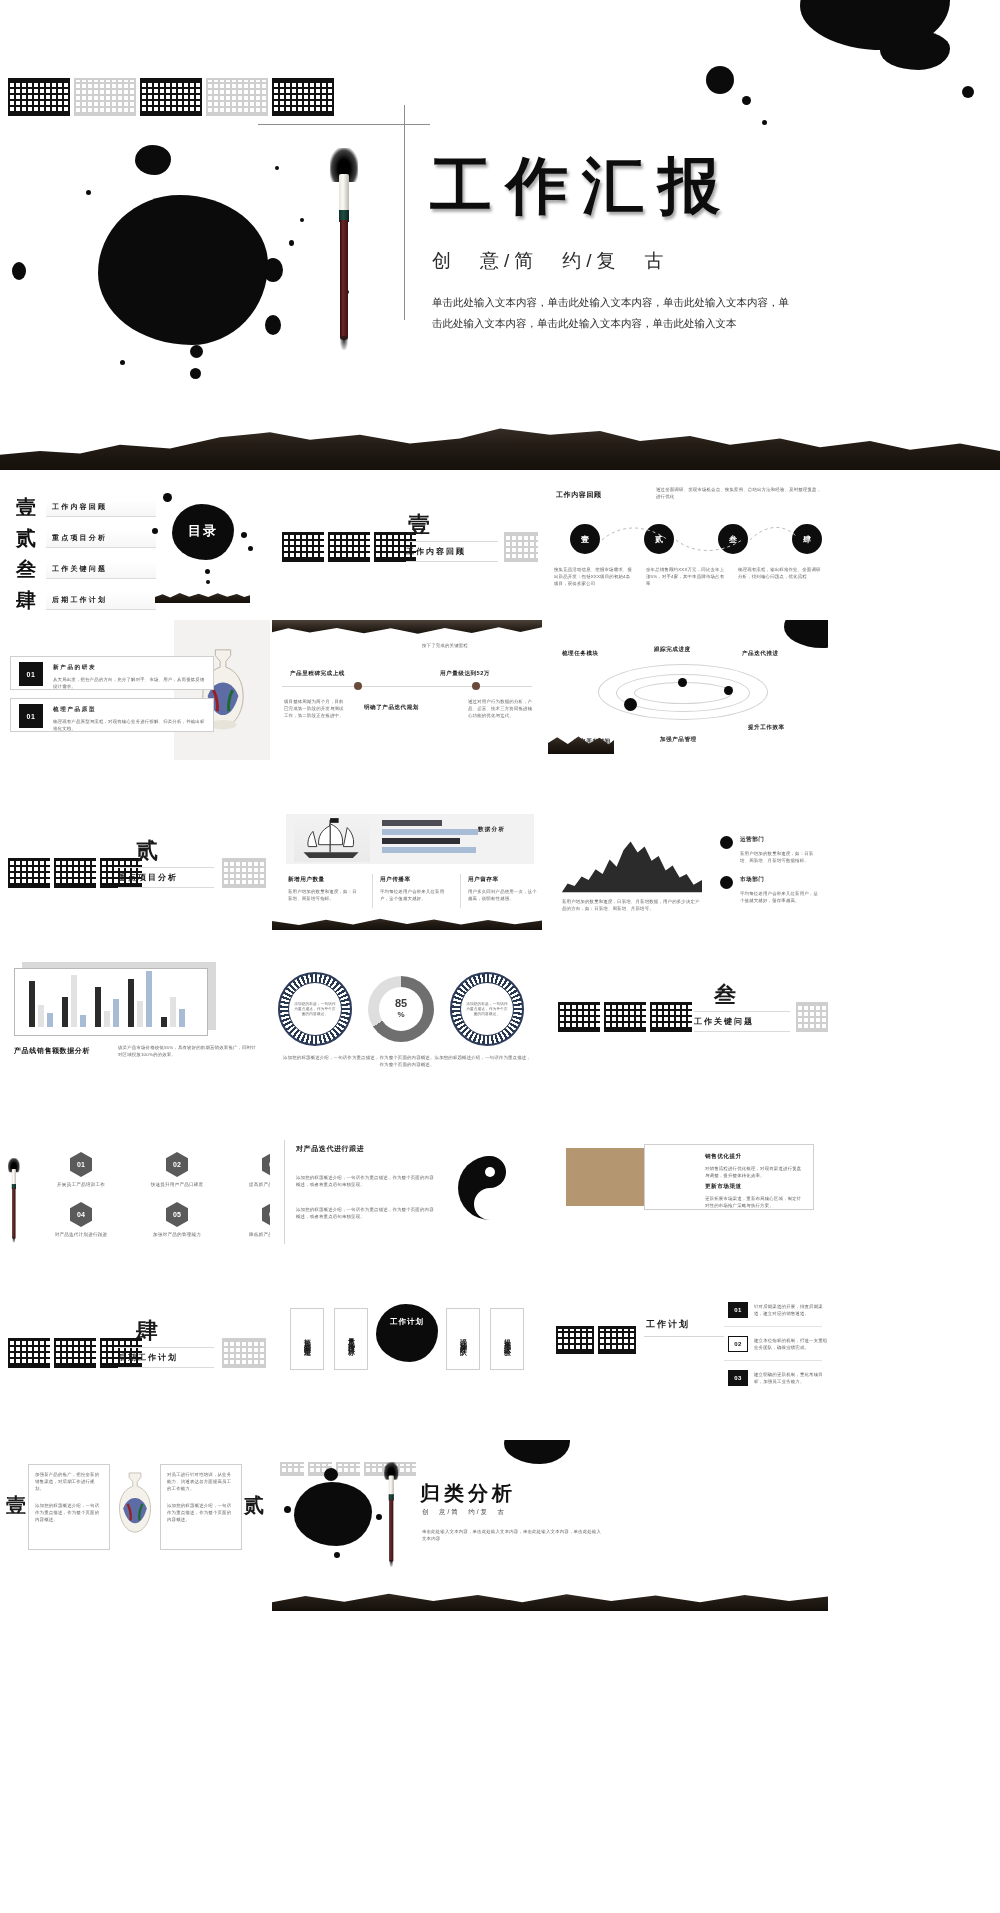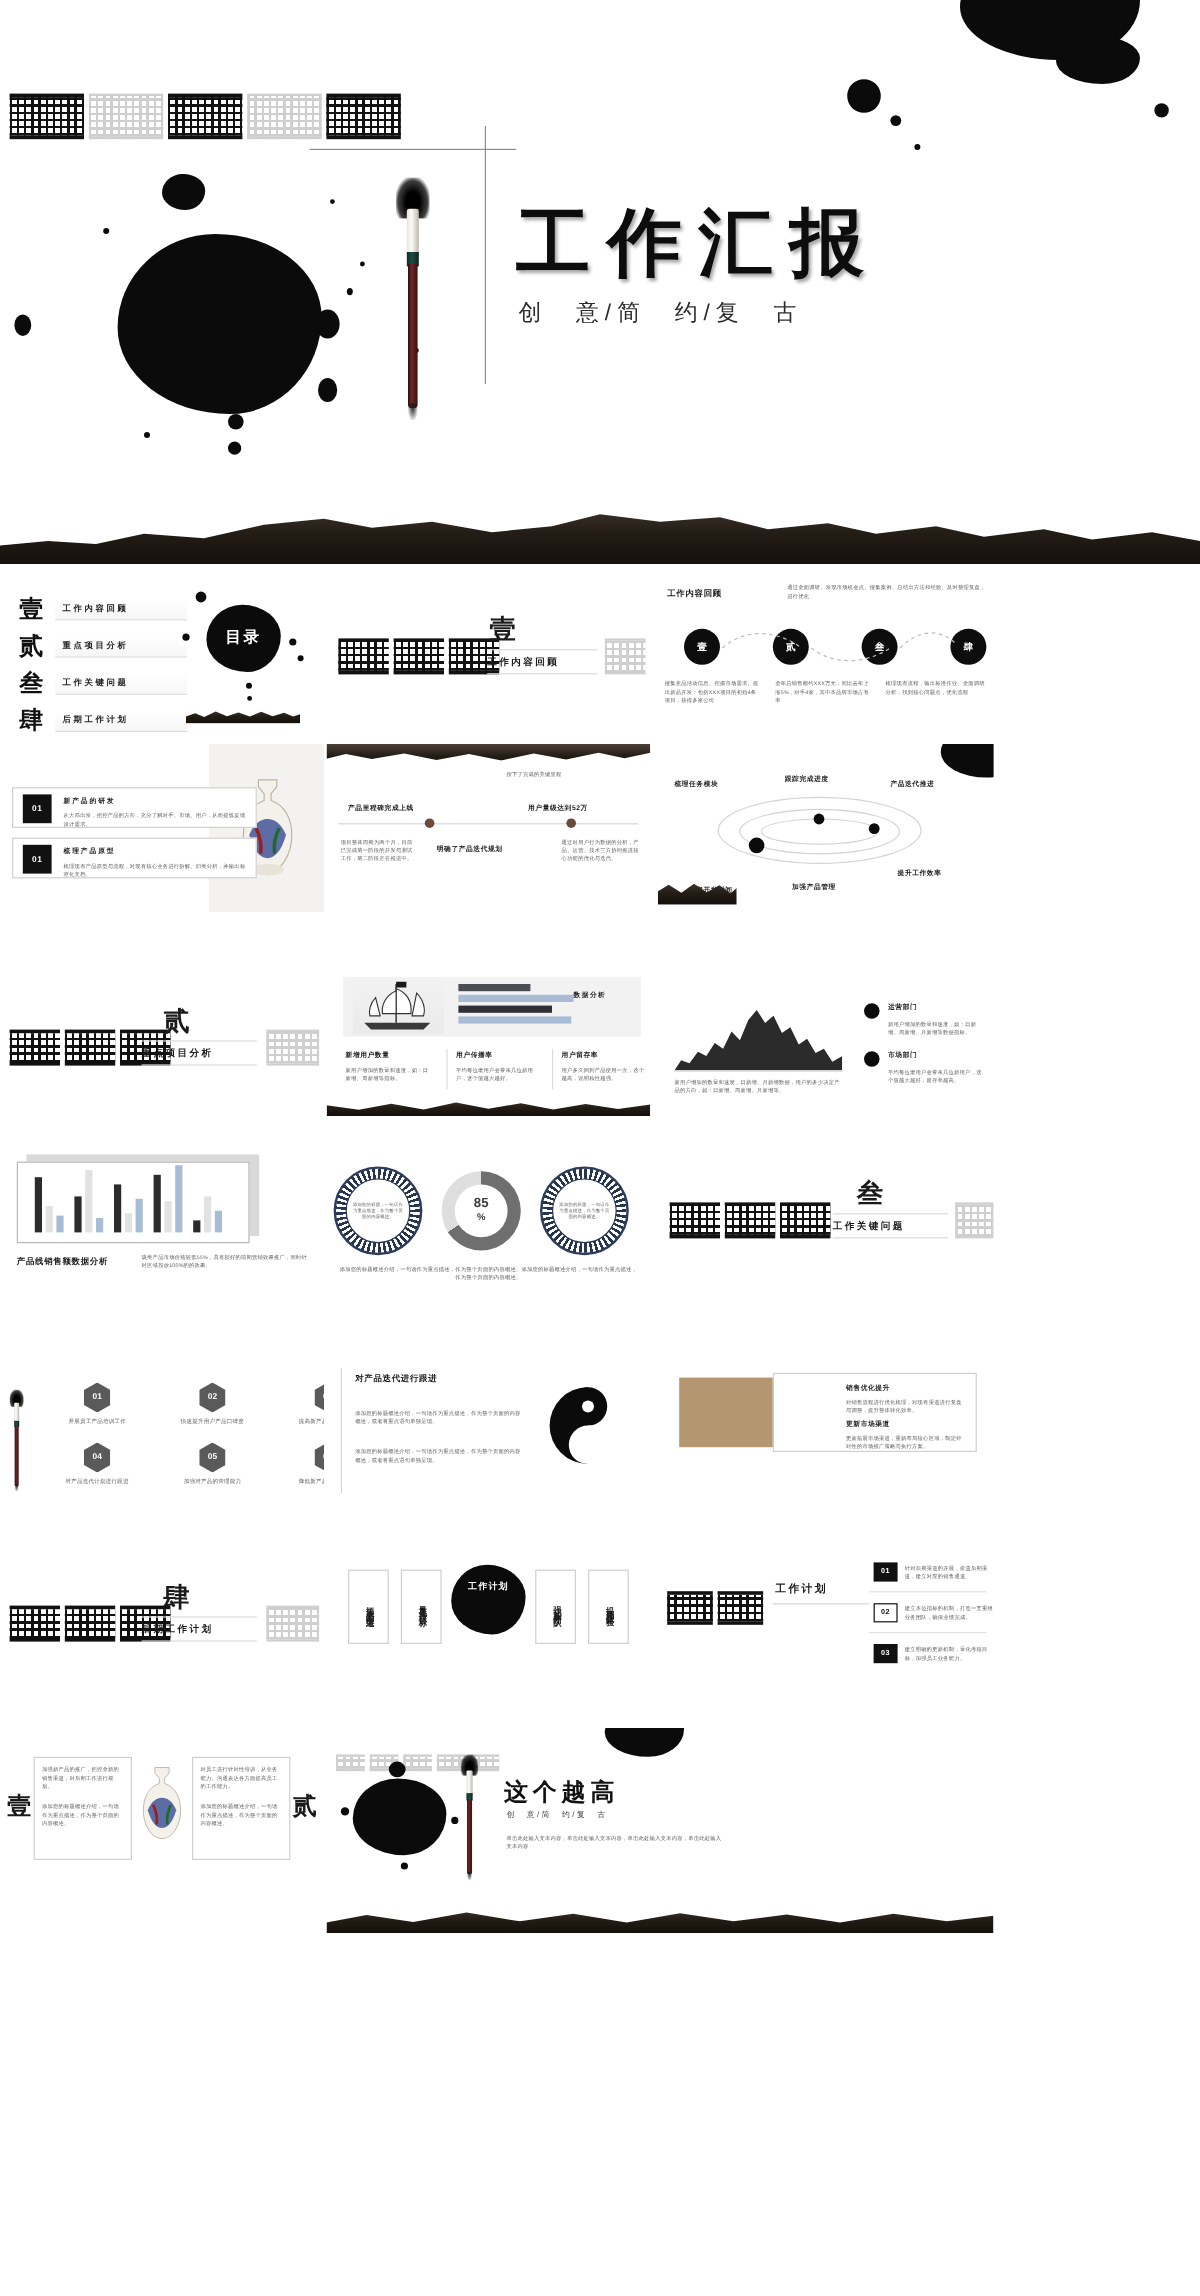--- a/index.html
+++ b/index.html
@@ -45,21 +45,21 @@
     position:absolute; left:0; right:0;
     background:linear-gradient(180deg,#4a4037 0%,#241d16 55%,#140f0a 100%);
   }
 
   
   #cover{ left:0; top:0; width:1000px; height:470px; }
   #cover .topkey{ position:absolute; left:8px; top:78px; height:38px; }
   #cover .vline{ position:absolute; left:404px; top:105px; width:1px; height:215px; background:#8d8d8d; }
   #cover .hline{ position:absolute; left:258px; top:124px; width:172px; height:1px; background:#8d8d8d; }
   #cover h1{
-    position:absolute; left:430px; top:160px;
+    position:absolute; left:430px; top:144px;
     font-size:62px; letter-spacing:14px; font-weight:700; color:#0d0d0d;
     text-shadow:2px 3px 3px rgba(0,0,0,.35);
   }
   #cover .sub{
     position:absolute; left:432px; top:248px; font-size:19px;
     letter-spacing:5px; color:#2b2b2b; font-weight:400;
   }
   #cover .body{
     position:absolute; left:432px; top:292px; width:360px;
     font-size:10.5px; line-height:21px; color:#2c2c2c;
@@ -207,20 +207,21 @@
   <div class="brush" style="left:330px;top:148px;width:30px;height:205px;">
     <div class="tip"></div>
       <div class="fer"></div>
       <div class="ban"></div>
       <div class="han"></div>
       <div class="btip"></div>
   </div>
 
   <h1>工作汇报</h1>
   <div class="sub">创　意/简　约/复　古</div>
+  <div class="body">单击此处输入文本内容，单击此处输入文本内容，单击此处输入文本内容，单击此处输入文本内容，单击此处输入文本内容，单击此处输入文本</div>
 
   <div class="mountain" style="top:410px;height:62px;
        clip-path:polygon(0 100%,0 72%,4% 66%,8% 70%,12% 56%,17% 62%,22% 44%,27% 36%,31% 48%,
          36% 40%,41% 54%,46% 46%,50% 30%,55% 40%,60% 34%,64% 50%,69% 42%,73% 56%,
          78% 46%,82% 60%,87% 50%,91% 64%,96% 54%,100% 66%,100% 100%);"></div>
 </div>
 
 <div class="slide" style="left:0;top:484px;width:270px;height:130px;">
   <div style="position:absolute;left:16px;top:10px;width:140px;">
     <div style="display:flex;align-items:center;gap:8px;margin-bottom:4px;">
@@ -618,21 +619,21 @@
   <div class="splat-dot" style="left:62px;top:112px;width:6px;height:6px;position:absolute;"></div>
 
   <div class="brush" style="left:112px;top:22px;width:22px;height:96px;transform:scale(.52);transform-origin:top left;">
     <div class="tip"></div>
       <div class="fer"></div>
       <div class="ban"></div>
       <div class="han"></div>
       <div class="btip"></div>
   </div>
 
-  <div style="position:absolute;left:148px;top:40px;font-size:20px;font-weight:700;letter-spacing:4px;color:#111;">这个越高</div>
+  <div style="position:absolute;left:148px;top:40px;font-size:20px;font-weight:700;letter-spacing:4px;color:#111;">归类分析</div>
   <div style="position:absolute;left:150px;top:68px;font-size:6.5px;letter-spacing:2px;color:#444;">创　意/简　约/复　古</div>
   <div class="tiny" style="position:absolute;left:150px;top:88px;width:180px;">单击此处输入文本内容，单击此处输入文本内容，单击此处输入文本内容，单击此处输入文本内容</div>
 
   <div class="blot irregular" style="left:232px;top:-18px;width:66px;height:42px;"></div>
 </div>
 
 <div class="mountain" style="left:272px;top:1585px;width:556px;height:26px;
      clip-path:polygon(0 100%,0 66%,6% 42%,13% 64%,21% 34%,29% 62%,37% 38%,45% 66%,53% 36%,61% 62%,69% 40%,77% 66%,85% 38%,93% 62%,100% 44%,100% 100%);"></div>
 
 </body></html>

